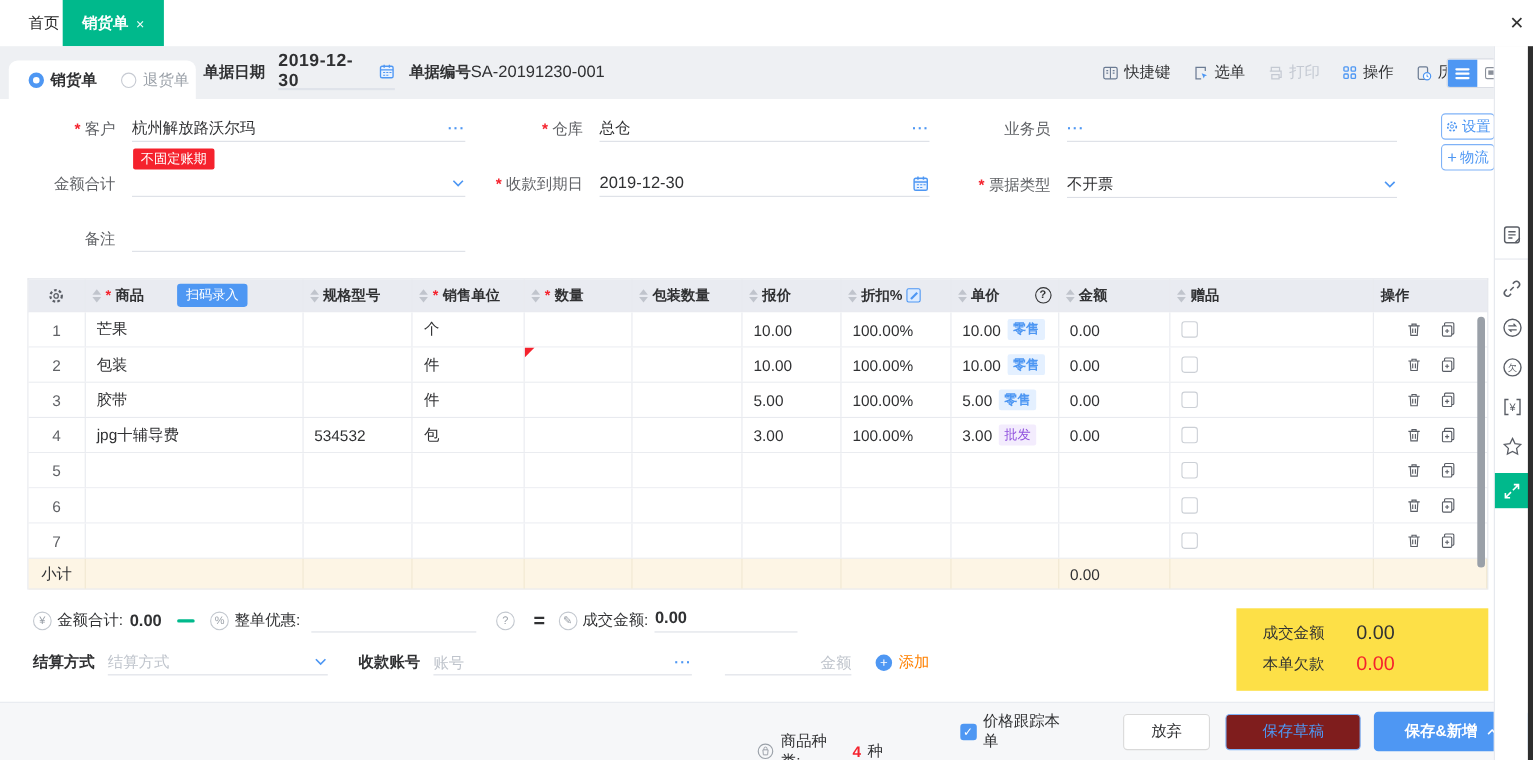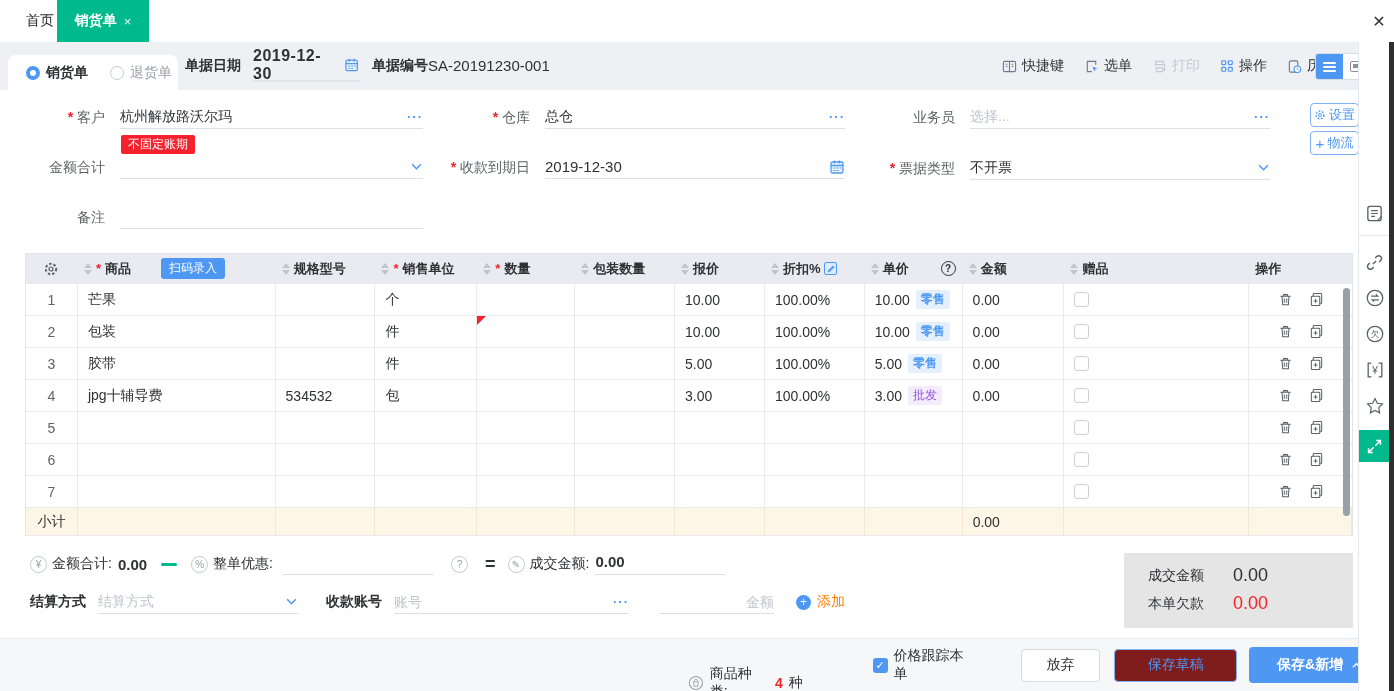--- a/index.html
+++ b/index.html
@@ -85,21 +85,21 @@
   
   .sline { position:absolute; display:flex; align-items:center; font-size:14px; }
   .amt { font-size:15px; font-weight:bold; margin-left:6px; }
   .minus { width:16px; height:3px; background:#00b98c; border-radius:2px; margin:0 14px; }
   .equal { font-size:18px; font-weight:bold; margin:0 12px; color:#303133; }
   .circ { width:17px; height:17px; border:1px solid #c3c8cf; border-radius:50%; color:#9aa0a8; font-size:10px;
     display:inline-flex; align-items:center; justify-content:center; margin-right:5px; flex:none; }
   .inp-u { border-bottom:1px solid #dcdfe6; height:22px; }
   .ghost { border:none; outline:none; background:transparent; font-size:14px; font-family:inherit; width:100%; color:#303133; }
   .ghost::placeholder { color:#bfc4cc; }
-  #totalsbox { left:1116px; top:463px; width:229px; height:75px; background:#e5e5e5; padding:12px 24px; }
+  #totalsbox { left:1116px; top:463px; width:229px; height:75px; background:#fde047; padding:12px 24px; }
   .tb-row { display:flex; align-items:center; margin-bottom:7px; }
   .tb-row .lb { width:85px; color:#303133; font-size:14px; }
   .tb-row .vl { font-size:18px; }
   .vl.red { color:#f5222d; }
 
   
   #footer { left:0; top:638px; width:1390px; height:53px; background:#f6f7f9; border-top:1px solid #e8eaf0;
     display:flex; align-items:center; }
   .f-item { display:flex; align-items:center; gap:6px; }
   .count-red { color:#f5222d; font-weight:bold; }
@@ -246,21 +246,20 @@
       <span class="grow" style="font-size:15px;">2019-12-30</span>
       <svg width="16" height="16" viewBox="0 0 16 16">
           <rect x="2" y="3" width="12" height="11" rx="1.5" fill="#eaf3ff" stroke="#4e97f3" stroke-width="1.3"></rect>
           <path d="M2 6.5h12M5.5 1.5v3M10.5 1.5v3" stroke="#4e97f3" stroke-width="1.3"></path>
           <path d="M4.5 9h2M7.5 9h2M10.5 9h2M4.5 11.5h2M7.5 11.5h2" stroke="#4e97f3" stroke-width="1"></path>
         </svg>
     </div>
 
     <div class="flabel" style="left:810px;top:19px;width:137px;font-family:Liberation Serif, serif;">业务员</div>
     <div class="fval" style="left:962px;top:15px;width:300px;">
-      <span class="grow ph">选择...</span>
       <span class="dots">···</span>
     </div>
 
     <div class="flabel req" style="left:810px;top:70px;width:137px;">票据类型</div>
     <div class="fval" style="left:962px;top:66px;width:300px;">
       <span class="grow">不开票</span>
       <svg width="13" height="13" viewBox="0 0 12 12">
           <path d="M2 4l4 4 4-4" fill="none" stroke="#4e97f3" stroke-width="1.4"></path>
         </svg>
     </div>

